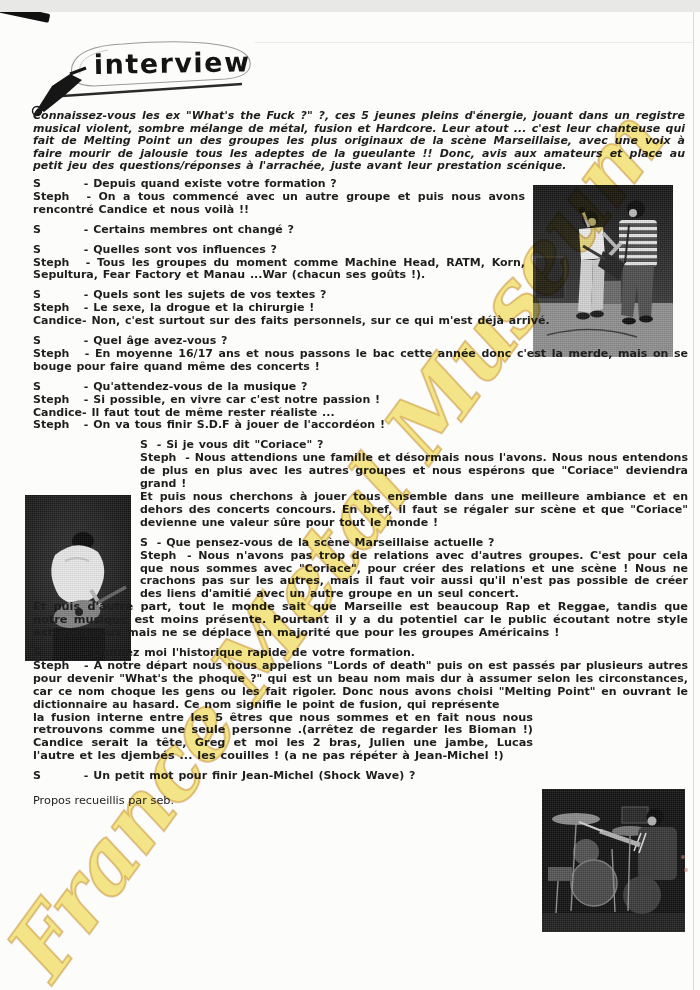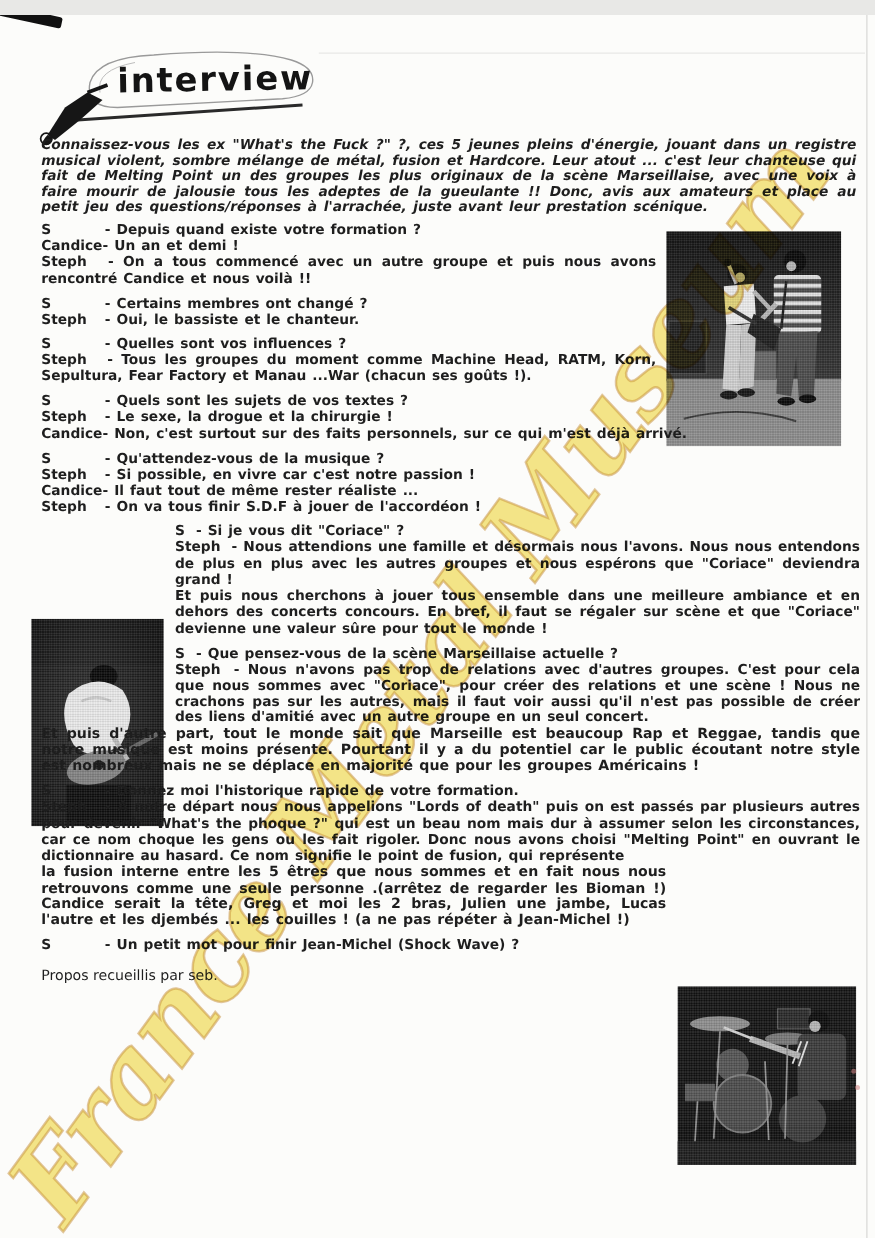--- a/index.html
+++ b/index.html
@@ -183,45 +183,48 @@
   </div>
 
   <div class="watermark">France Metal Museum</div>
 
   <div class="content">
     <p class="intro">Connaissez-vous les ex "What's the Fuck ?" ?, ces 5 jeunes pleins d'énergie, jouant dans un registre musical violent, sombre mélange de métal, fusion et Hardcore. Leur atout ... c'est leur chanteuse qui fait de Melting Point un des groupes les plus originaux de la scène Marseillaise, avec une voix à faire mourir de jalousie tous les adeptes de la gueulante !! Donc, avis aux amateurs et place au petit jeu des questions/réponses à l'arrachée, juste avant leur prestation scénique.</p>
 
     <div class="qa-block w490">
       <p class="dline"><span class="who">S</span> <span>- Depuis quand existe votre formation ?</span></p>
 
-      <p class="dline"><span class="who">Candice-</span> <span>Un an et demi !</span></p>
 
       <p class="dline"><span class="who">Steph</span> <span>- On a tous commencé avec un autre groupe et puis nous avons rencontré Candice et nous voilà !!</span></p>
     </div>
 
     <div class="qa-block w490">
       <p class="dline"><span class="who">S</span> <span>- Certains membres ont changé ?</span></p>
 
-      <p class="dline"><span class="who">Steph</span> <span>- Oui, le bassiste et le chanteur.</span></p>
     </div>
 
     <div class="qa-block w490">
       <p class="dline"><span class="who">S</span> <span>- Quelles sont vos influences ?</span></p>
 
       <p class="dline"><span class="who">Steph</span> <span>- Tous les groupes du moment comme Machine Head, RATM, Korn, Sepultura, Fear Factory et Manau ...War (chacun ses goûts !).</span></p>
     </div>
 
     <div class="qa-block full">
       <p class="dline"><span class="who">S</span> <span>- Quels sont les sujets de vos textes ?</span></p>
 
       <p class="dline"><span class="who">Steph</span> <span>- Le sexe, la drogue et la chirurgie !</span></p>
 
       <p class="dline"><span class="who">Candice-</span> <span>Non, c'est surtout sur des faits personnels, sur ce qui m'est déjà arrivé.</span></p>
     </div>
 
+    <div class="qa-block full">
+      <p class="dline"><span class="who">S</span> <span>- Quel âge avez-vous ?</span></p>
+
+      <p class="dline"><span class="who">Steph</span> <span>- En moyenne 16/17 ans et nous passons le bac cette année donc c'est la merde, mais on se bouge pour faire quand même des concerts !</span></p>
+    </div>
 
     <div class="qa-block w490">
       <p class="dline"><span class="who">S</span> <span>- Qu'attendez-vous de la musique ?</span></p>
 
       <p class="dline"><span class="who">Steph</span> <span>- Si possible, en vivre car c'est notre passion !</span></p>
 
       <p class="dline"><span class="who">Candice-</span> <span>Il faut tout de même rester réaliste ...</span></p>
 
       <p class="dline"><span class="who">Steph</span> <span>- On va tous finir S.D.F à jouer de l'accordéon !</span></p>
     </div>

